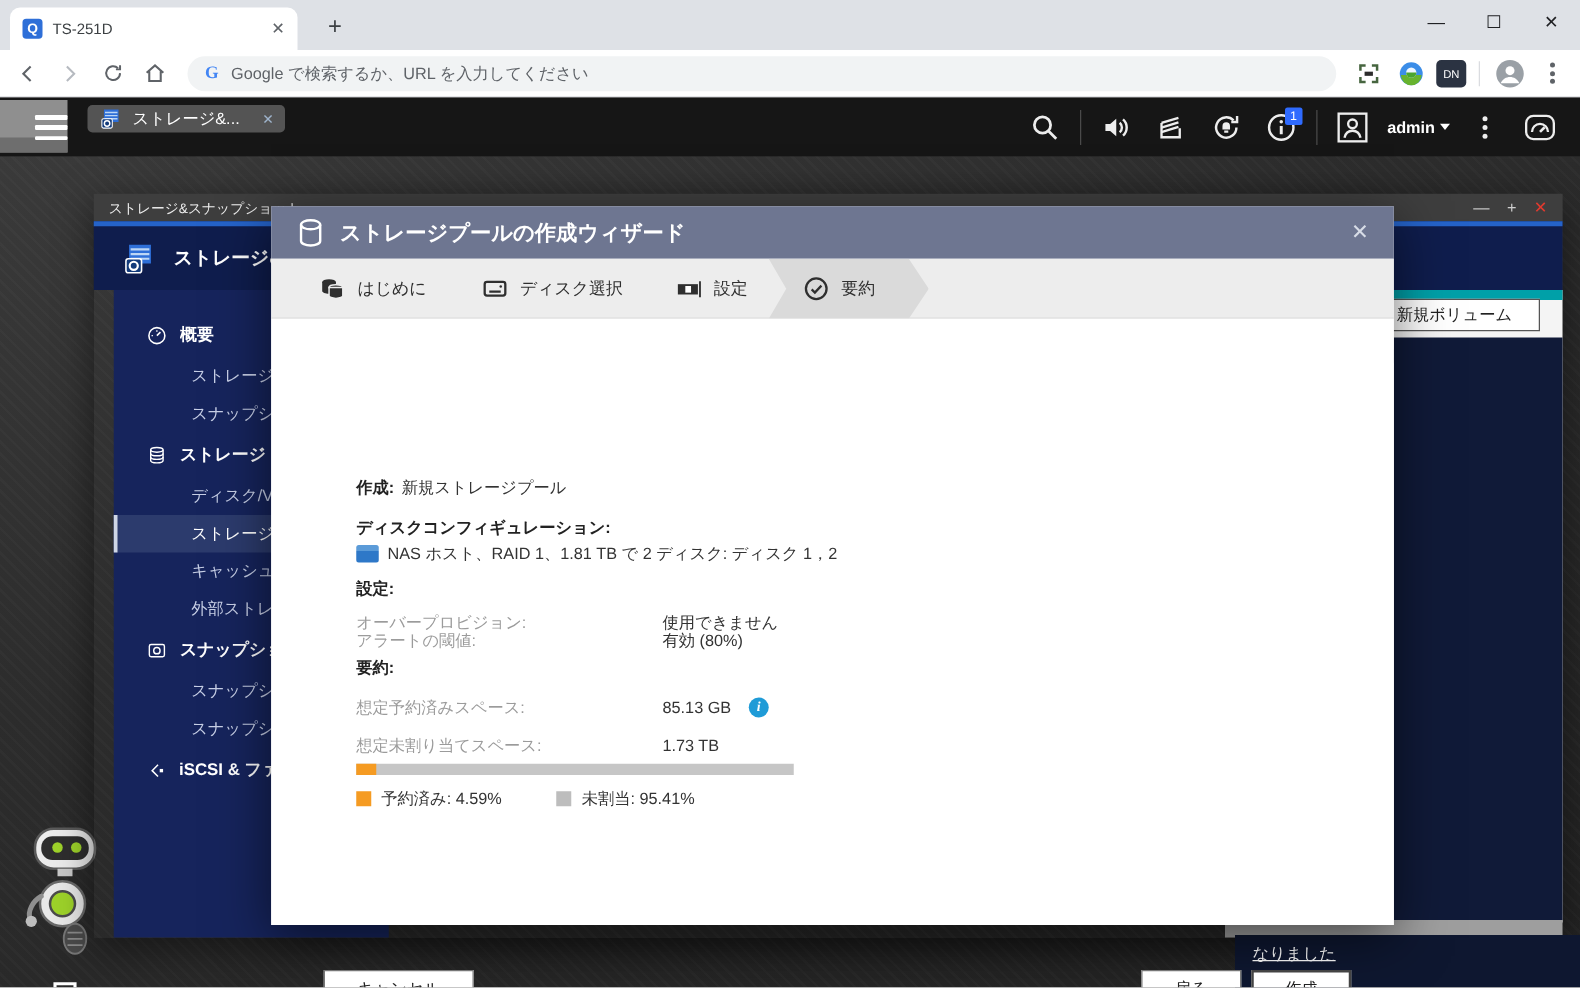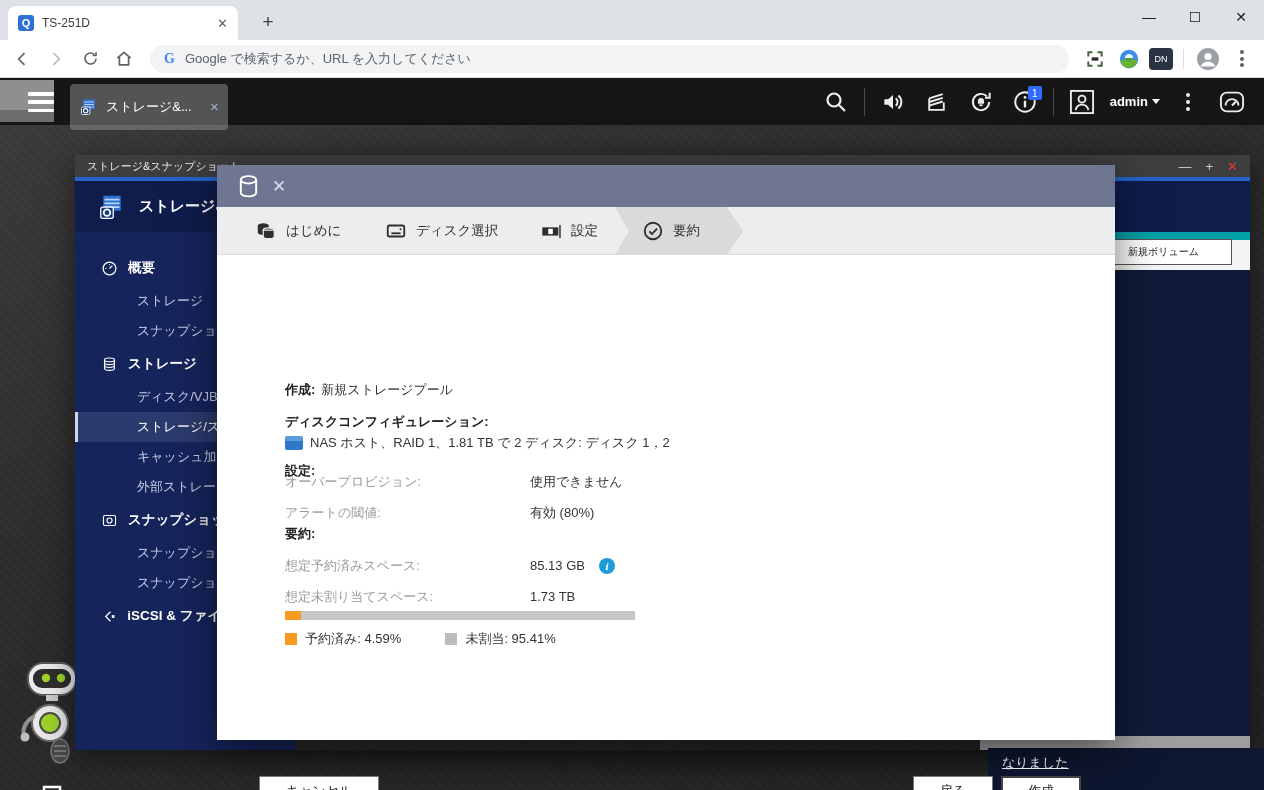--- a/index.html
+++ b/index.html
@@ -31,21 +31,21 @@
             font-weight:normal; display:flex; align-items:center; justify-content:center; }
   .tb-divider { width:1px; height:20px; background:#dadce0; margin:0 4px; }
 
   
   .qtsbar { position:absolute; left:0; top:78px; width:1264px; height:47px; background:#161616; }
   .gray-corner { position:absolute; left:0; top:80px; width:54px; height:42px; background:#8f8f8f;
                  border-bottom:12px solid #6e6e6e; }
   .hamburger { position:absolute; left:28px; top:92px; width:26px; height:20px; display:flex;
                flex-direction:column; justify-content:space-between; }
   .hamburger span { height:3.5px; background:#fff; border-radius:1px; }
-  .qts-apptab { position:absolute; left:70px; top:84px; width:158px; height:46px; background:rgba(160,160,160,.45);
+  .qts-apptab { position:absolute; left:70px; top:84px; width:158px; height:22px; background:rgba(160,160,160,.45);
                 border-radius:4px; display:flex; align-items:center; gap:7px; padding:0 9px; }
   .qts-apptab .label { color:#fff; font-size:13px; white-space:nowrap; overflow:hidden; flex:1; }
   .qts-apptab .x { color:#9fb4cc; font-size:11px; }
   .qts-right { position:absolute; right:10px; top:78px; height:47px; display:flex; align-items:center; gap:0; }
   .qts-ic { width:44px; height:47px; display:flex; align-items:center; justify-content:center; position:relative; }
   .qts-div { width:1px; height:28px; background:#4a4a4a; margin:0 6px; }
   .badge { position:absolute; top:8px; right:5px; min-width:14px; height:14px; background:#2f6bff; color:#fff;
            font-size:10px; border-radius:2px; display:flex; align-items:center; justify-content:center; padding:0 2px; }
   .admin-label { color:#fff; font-size:13px; font-weight:bold; margin:0 4px 0 6px; }
   .caret { width:0; height:0; border-left:4px solid transparent; border-right:4px solid transparent;
@@ -66,26 +66,26 @@
                    display:flex; align-items:center; padding:0 12px; }
   .snap-title { color:#eee; font-size:11px; flex:1; }
   .snap-ctrl { display:flex; gap:14px; font-size:13px; }
   .snap-header { position:absolute; left:0; top:22px; width:100%; height:55px; background:#0f1d4d;
                  border-top:4px solid #2563c9; display:flex; align-items:center; padding:0 22px; gap:12px; }
   .snap-header .app-title { color:#fff; font-size:15px; font-weight:bold; white-space:nowrap; }
   .snap-content { position:absolute; left:220px; top:77px; width:955px; height:506px; background:#f4f4f4; }
   .snap-right-toolbar { position:absolute; right:14px; top:32px; display:flex; align-items:center; gap:12px; }
   .snap-tool-div { width:1px; height:24px; background:#bbb; }
   .newvol-btn { position:absolute; left:1020px; top:84px; width:137px; height:26px; background:#fff;
-                border:1px solid #555; font-size:10px; color:#222; display:flex; align-items:center;
+                border:1px solid #555; font-size:13px; color:#222; display:flex; align-items:center;
                 justify-content:center; }
   .right-dark-panel { position:absolute; left:1040px; top:115px; width:135px; height:466px; background:#101a38; }
   .snap-footer-gray { position:absolute; left:905px; top:581px; width:270px; height:14px; background:#9e9e9e; }
 
-  .sidebar { position:absolute; left:0; top:77px; width:220px; height:518px; background:#16245c; padding-top:18px; }
+  .sidebar { position:absolute; left:16px; top:77px; width:220px; height:518px; background:#16245c; padding-top:18px; }
   .sb-item { display:flex; align-items:center; color:#fff; }
   .sb-head { height:36px; font-size:13.5px; font-weight:bold; padding-left:26px; gap:10px; }
   .sb-sub { height:30px; font-size:13px; color:#c7cfe6; padding-left:62px; }
   .sb-sub.selected { background:#2c3b6d; color:#fff; border-left:3px solid #cfd6e6; padding-left:59px; }
   .sb-item span { white-space:nowrap; overflow:hidden; }
 
   .notif-panel { position:absolute; left:988px; top:748px; width:276px; height:42px; background:#0e1730; }
   .notif-link { position:absolute; left:14px; top:6px; color:#fff; font-size:13px; text-decoration:underline; }
 
   
@@ -405,20 +405,21 @@
   <div class="notif-panel">
     <span class="notif-link">なりました</span>
   </div>
 
   <div class="modal">
     <div class="modal-header">
       <svg width="23" height="25" viewBox="0 0 24 26">
         <ellipse cx="12" cy="6" rx="8" ry="3.8" fill="none" stroke="#fff" stroke-width="2"></ellipse>
         <path d="M4 6v13.5c0 2.1 3.6 3.8 8 3.8s8-1.7 8-3.8V6" fill="none" stroke="#fff" stroke-width="2"></path>
       </svg>
+      <span class="modal-title">ストレージプールの作成ウィザード</span>
       <span class="modal-x">✕</span>
     </div>
 
     <div class="steps">
       <div class="step-chevron"></div>
       <div class="step" style="left:38px">
         <svg width="22" height="22" viewBox="0 0 24 24">
           <ellipse cx="9" cy="6" rx="6" ry="2.4" fill="#2f2f2f"></ellipse>
             <path d="M3 6v8c0 1.3 2.7 2.4 6 2.4s6-1.1 6-2.4V6z" fill="#2f2f2f"></path>
           <g stroke="#ededed" stroke-width="1.3">
@@ -457,21 +458,21 @@
       <div class="mrow" style="top:127px">
         <span class="mhead">作成:</span>
         <span class="mvalue" style="margin-left:6px">新規ストレージプール</span>
       </div>
       <div class="mrow mhead" style="top:159px">ディスクコンフィギュレーション:</div>
       <div class="mrow" style="top:180px">
         <span class="raid-icon"></span>
         <span class="mvalue">NAS ホスト、RAID 1、1.81 TB で 2 ディスク: ディスク 1，2</span>
       </div>
       <div class="mrow mhead" style="top:208px">設定:</div>
-      <div class="mrow" style="top:219px">
+      <div class="mrow" style="top:235px">
         <span class="mlabel">オーバープロビジョン:</span>
         <span class="mvalue">使用できません</span>
       </div>
       <div class="mrow" style="top:250px">
         <span class="mlabel">アラートの閾値:</span>
         <span class="mvalue">有効 (80%)</span>
       </div>
       <div class="mrow mhead" style="top:271px">要約:</div>
       <div class="mrow" style="top:303px">
         <span class="mlabel">想定予約済みスペース:</span>

